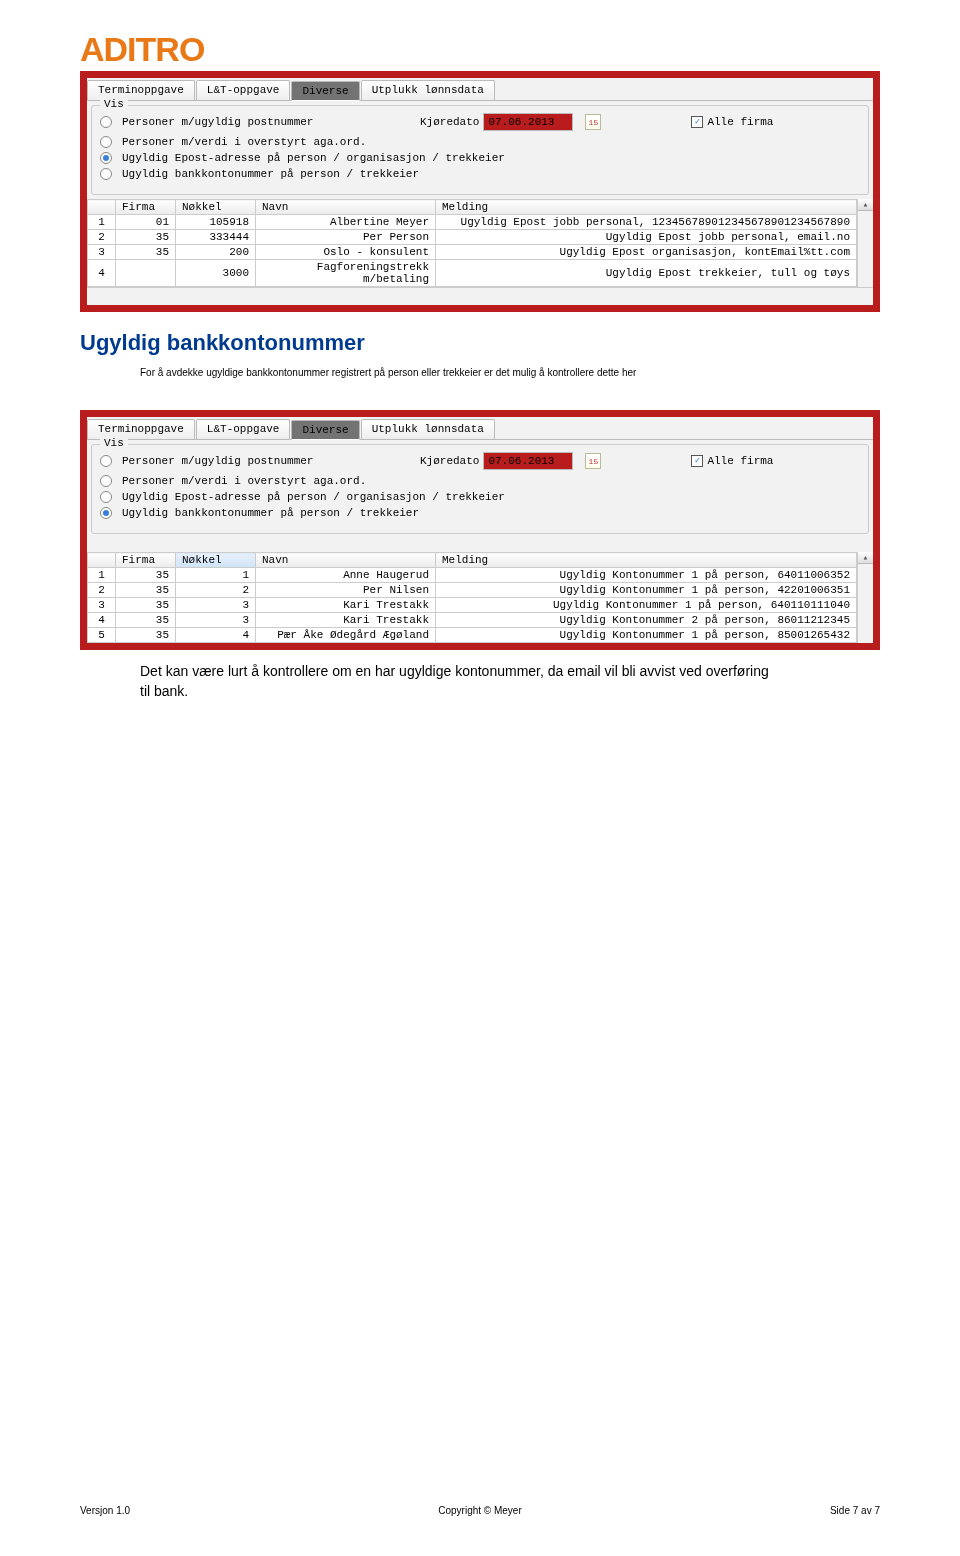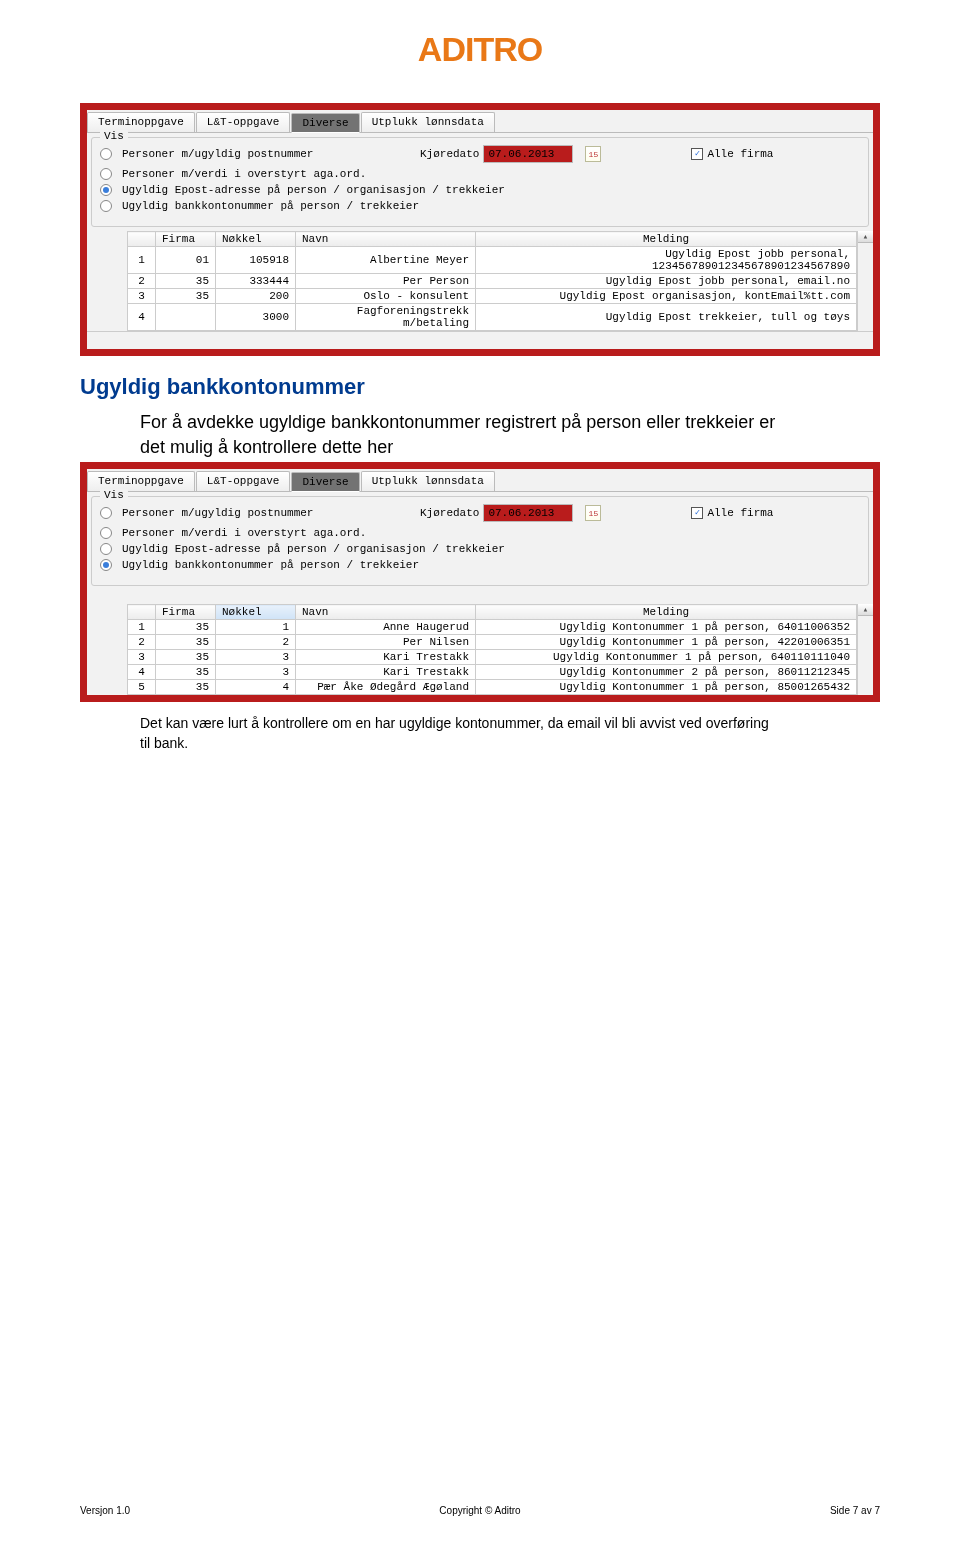--- a/index.html
+++ b/index.html
@@ -7,27 +7,27 @@
     font-family: Verdana, Arial, sans-serif;
     font-size: 12px;
     color: #000;
     width: 960px;
     height: 1556px;
     position: relative;
     background: #fff;
   }
   .page { padding: 30px 80px 0 80px; }
   .logo {
-    text-align: center;
+    text-align: left;
     font-family: Arial, sans-serif;
     font-weight: bold;
     font-size: 34px;
     letter-spacing: -1px;
     color: #e97817;
-    margin-bottom: 34px;
+    margin-bottom: 2px;
   }
   .screenshot {
     border: 7px solid #b91c1c;
     background: #f2f2f2;
     font-family: Liberation Mono, monospace;
     font-size: 11px;
     color: #000;
     margin-bottom: 12px;
   }
   .tabs {
@@ -114,25 +114,25 @@
   }
   .grid th, .grid td {
     border: 1px solid #ccc;
     padding: 1px 6px;
     text-align: right;
     background: #fff;
   }
   .grid th {
     background: linear-gradient(#fdfdfd,#ececec);
     font-weight: normal;
-    text-align: center;
+    text-align: left;
   }
   .grid th.left { text-align: left; }
   .grid .rownum { text-align: center; width: 28px; }
-  .grid-outer { display:flex;padding-left:40px; }
+  .grid-outer { display:flex; }
   .grid-outer .grid-inner { flex:1; }
   .scroll-col { width:16px; background:#f2f2f2; border-left:1px solid #ccc; position:relative;}
   .scroll-col::before{
     content:"▴"; position:absolute;top:0;left:0;right:0;text-align:center;font-size:9px;color:#555;
     background:linear-gradient(#fff,#ddd);border-bottom:1px solid #bbb;
   }
 
   .body-text {
     font-family: Verdana, sans-serif;
     font-size: 14px;
@@ -142,22 +142,22 @@
   }
   .h2 {
     font-family: Verdana, sans-serif;
     font-size: 22px;
     color: #003b8f;
     font-weight: bold;
     margin: 18px 0 10px 0;
   }
   .sub-body {
     font-family: Verdana, sans-serif;
-    font-size: 18px;
-    margin: 0 0 2px 60px;
+    font-size: 10px;
+    margin: 0 0 30px 60px;
     line-height: 1.4;
     max-width: 640px;
   }
   .footer {
     position: absolute;
     bottom: 40px;
     left: 80px;
     right: 80px;
     display: flex;
     justify-content: space-between;
@@ -355,15 +355,15 @@
       </div>
       <div class="scroll-col"></div>
     </div>
   </div>
 
   <div class="body-text">Det kan være lurt å kontrollere om en har ugyldige kontonummer, da email vil bli avvist ved overføring til bank.</div>
 </div>
 
 <div class="footer">
   <span>Versjon 1.0</span>
-  <span>Copyright © Aditro</span>
+  <span>Copyright © Meyer</span>
   <span>Side 7 av 7</span>
 </div>
 
 </body></html>

